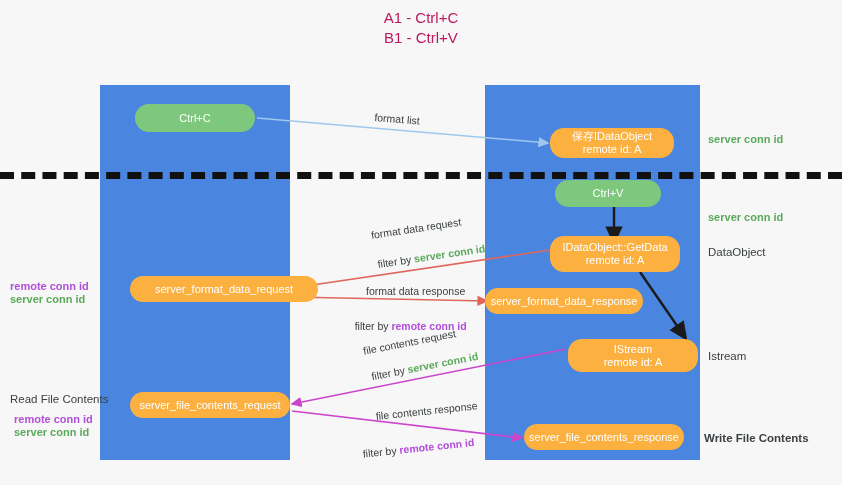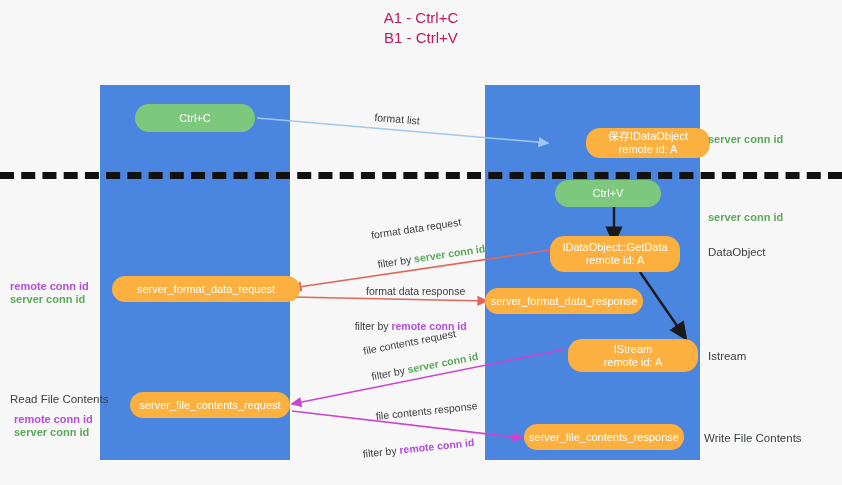--- a/index.html
+++ b/index.html
@@ -106,44 +106,44 @@
 
     <line x1="566" y1="349" x2="292" y2="404" stroke="#cc44cc" stroke-width="1.6" marker-end="url(#ah-mag)"></line>
 
     <line x1="292" y1="411" x2="522" y2="438" stroke="#cc44cc" stroke-width="1.6" marker-end="url(#ah-mag)"></line>
   </svg>
 
   <div class="divider"></div>
 
   <div class="box green" style="left:135px;top:104px;width:120px;height:28px;">Ctrl+C</div>
 
-  <div class="box orange" style="left:550px;top:128px;width:124px;height:30px;margin-left:36px;">保存IDataObject
+  <div class="box orange" style="left:550px;top:128px;width:124px;height:30px;">保存IDataObject
 remote id: A</div>
 
   <div class="box green" style="left:555px;top:180px;width:106px;height:27px;">Ctrl+V</div>
 
   <div class="box orange" style="left:550px;top:236px;width:130px;height:36px;">IDataObject::GetData
 remote id: A</div>
 
   <div class="box orange" style="left:568px;top:339px;width:130px;height:33px;">IStream
 remote id: A</div>
 
-  <div class="box orange" style="left:112px;top:276px;width:188px;height:26px;">server_format_data_request</div>
+  <div class="box orange" style="left:130px;top:276px;width:188px;height:26px;">server_format_data_request</div>
 
   <div class="box orange" style="left:485px;top:288px;width:158px;height:26px;">server_format_data_response</div>
 
   <div class="box orange" style="left:524px;top:424px;width:160px;height:26px;">server_file_contents_response</div>
 
   <div class="box orange" style="left:130px;top:392px;width:160px;height:26px;">server_file_contents_request</div>
 
   <div class="sidelabel green-txt" style="left:708px;top:132px;">server conn id</div>
   <div class="sidelabel green-txt" style="left:708px;top:210px;">server conn id</div>
   <div class="rlabel" style="left:708px;top:245px;">DataObject</div>
   <div class="rlabel" style="left:708px;top:349px;">Istream</div>
-  <div class="rlabel" style="left:704px;top:431px;">Write File Contents</div>
+  <div class="rlabel" style="left:704px;top:431px;font-weight:bold;">Write File Contents</div>
 
   <div class="sidelabel purple-txt" style="left:10px;top:279px;">remote conn id</div>
   <div class="sidelabel green-txt" style="left:10px;top:292px;">server conn id</div>
 
   <div class="rlabel" style="left:10px;top:392px;">Read File Contents</div>
   <div class="sidelabel purple-txt" style="left:14px;top:412px;">remote conn id</div>
   <div class="sidelabel green-txt" style="left:14px;top:425px;">server conn id</div>
 
   <div class="arrowtxt" style="left:375px;top:110px;transform:rotate(4.5deg);">format list</div>
 

